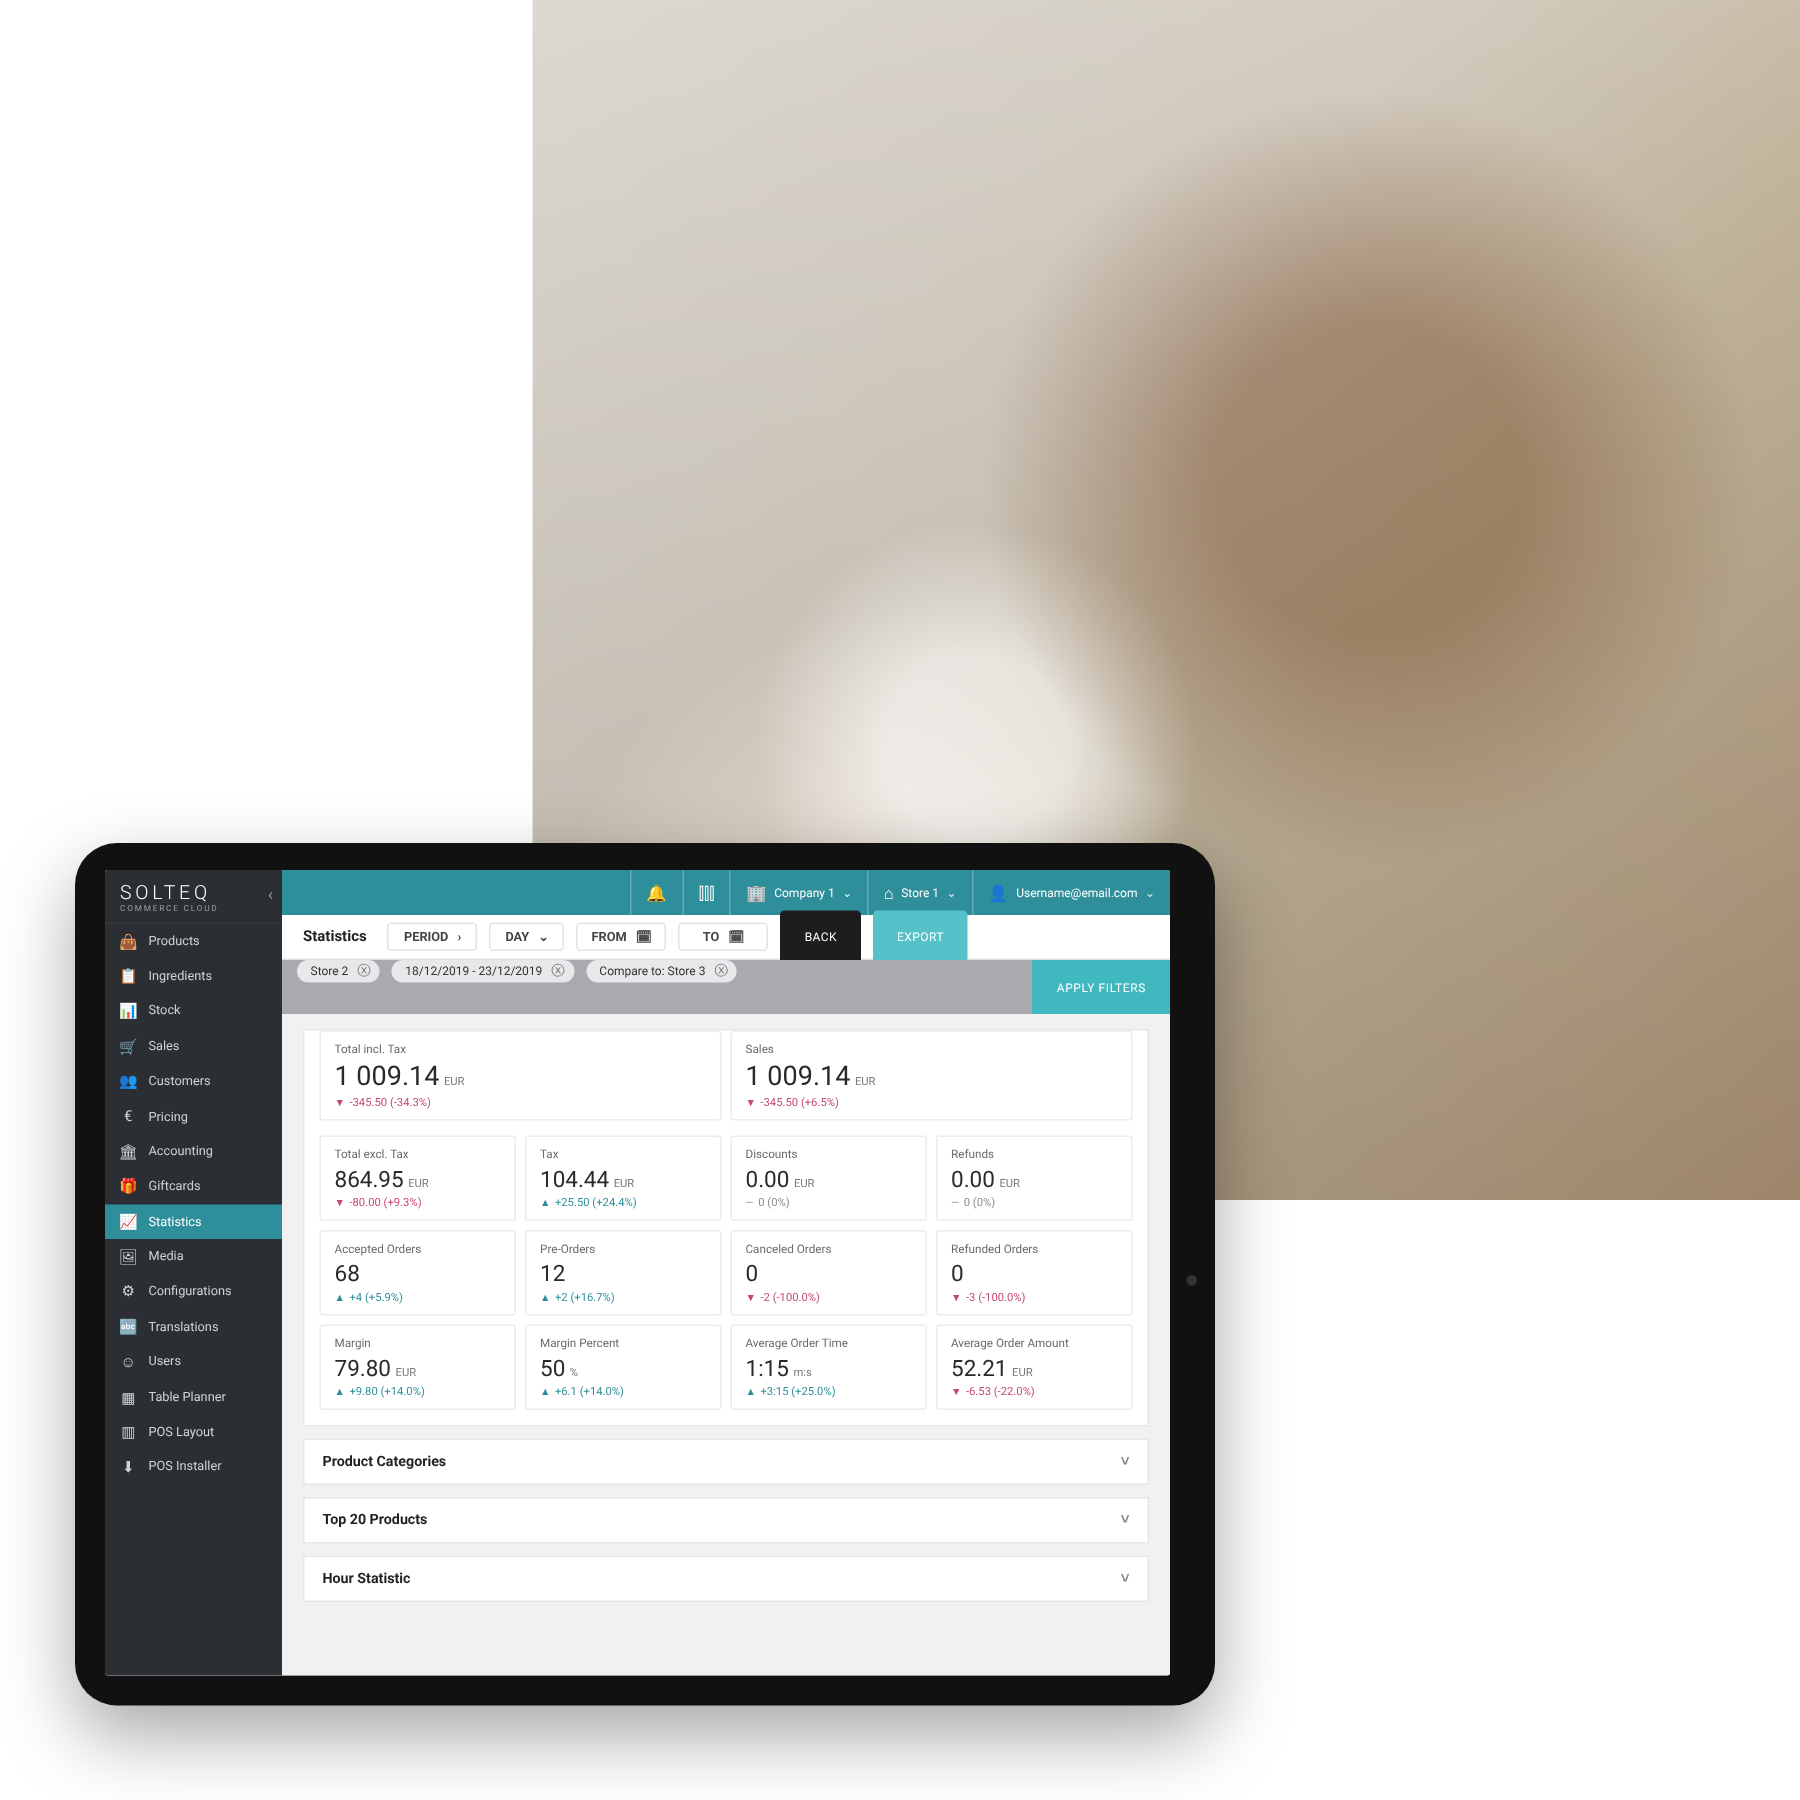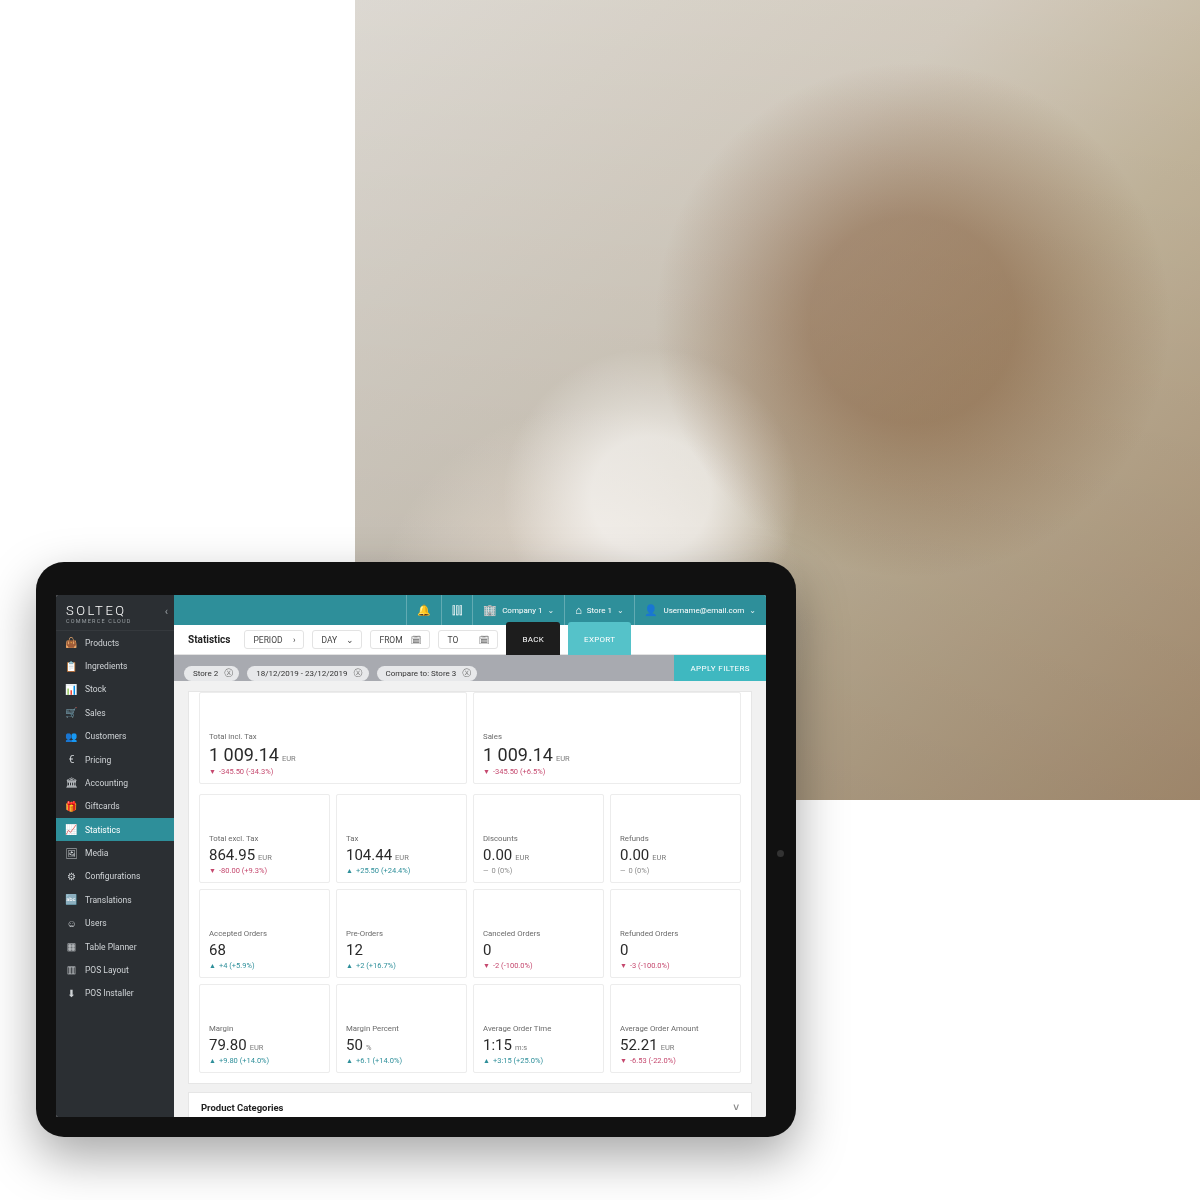--- a/index.html
+++ b/index.html
@@ -8,22 +8,22 @@
   .photo{position:absolute;left:355px;top:0;width:845px;height:800px;
          background:linear-gradient(135deg,#e8e4dd 0%,#ded6c9 38%,#cdbfa4 60%,#b89c7c 100%);
          overflow:hidden;}
   .photo::after{content:"";position:absolute;inset:0;
          background:
            radial-gradient(circle at 66% 40%,rgba(120,75,40,.45) 0 14%,transparent 35%),
            radial-gradient(circle at 35% 62%,rgba(255,255,255,.6) 0 8%,transparent 20%),
            radial-gradient(circle at 28% 78%,rgba(230,220,210,.7) 0 10%,transparent 25%),
            linear-gradient(180deg,rgba(0,0,0,.05),rgba(0,0,0,.15));}
   
-  .tablet{position:absolute;left:36px;top:562px;width:760px;height:575px;
-          background:#111;border-radius:28px;padding:33px 30px 20px 20px;
+  .tablet{position:absolute;left:50px;top:562px;width:760px;height:575px;
+          background:#111;border-radius:28px;padding:18px 30px 20px 20px;
           box-shadow:0 20px 50px rgba(0,0,0,.35);}
   .tablet .camera{position:absolute;right:12px;top:50%;width:7px;height:7px;border-radius:50%;background:#333;}
   .screen{width:100%;height:100%;background:#f4f4f4;display:flex;overflow:hidden;border-radius:2px;}
   
   .sidebar{width:118px;background:#2b2f33;color:#cfd3d6;display:flex;flex-direction:column;flex:none;font-size:8.5px;}
   .brand{padding:8px 10px 6px;border-bottom:1px solid rgba(255,255,255,.05);position:relative;}
   .brand-title{font-size:13px;letter-spacing:2.5px;color:#fff;font-weight:300;}
   .brand-sub{font-size:5.5px;letter-spacing:1.2px;color:#9aa0a4;}
   .brand .chev{position:absolute;right:6px;top:10px;color:#9aa0a4;font-size:11px;}
   .nav{flex:1;overflow:hidden;}
@@ -35,41 +35,41 @@
   .main{flex:1;display:flex;flex-direction:column;min-width:0;}
   .topbar{height:30px;background:#2e8f9a;color:#fff;display:flex;align-items:center;font-size:8px;}
   .topbar .gap{flex:1;}
   .tb-seg{display:flex;align-items:center;gap:5px;padding:0 10px;height:100%;border-left:1px solid rgba(255,255,255,.25);cursor:pointer;}
   .tb-seg:first-of-type{border-left:none;}
   .tb-ic{font-size:11px;}
   .chev-d{font-size:8px;opacity:.85;}
   
   .toolbar{height:30px;background:#fff;border-bottom:1px solid #e2e2e2;display:flex;align-items:center;font-size:8.5px;color:#444;}
   .toolbar .title{font-weight:700;padding:0 14px;font-size:10px;color:#222;}
-  .tl-field{display:flex;align-items:center;gap:6px;border:1px solid #e3e3e3;border-radius:3px;height:19px;padding:0 8px;margin-right:8px;background:#fff;cursor:pointer;min-width:60px;justify-content:space-between;}
+  .tl-field{display:flex;align-items:center;gap:6px;border:1px solid #e3e3e3;border-radius:3px;height:19px;padding:0 8px;margin-right:8px;background:#fff;cursor:pointer;min-width:60px;justify-content:center;font-weight:bold;}
   .tl-field.small{min-width:50px;}
   .toolbar .btn{height:36px;padding:0 16px;border-radius:3px;font-size:8px;display:flex;align-items:center;justify-content:center;cursor:pointer;letter-spacing:.3px;}
   .btn.dark{background:#1d1d1d;color:#fff;}
   .btn.teal{background:#55c2c9;color:#fff;margin-left:8px;}
   
-  .chipbar{height:26px;background:#a8aab0;display:flex;align-items:flex-end;padding:0 10px;font-size:8px;color:#333;gap:8px;}
+  .chipbar{height:36px;background:#a8aab0;display:flex;align-items:flex-start;padding:0 10px;font-size:8px;color:#333;gap:8px;}
   .chip{background:#e7e8ea;border-radius:10px;height:15px;display:flex;align-items:center;padding:0 6px 0 9px;gap:6px;cursor:pointer;}
   .chip .x{font-size:9px;color:#707070;}
   .chipbar .spacer{flex:1;}
   .apply{background:#3fb8c0;color:#fff;height:100%;margin-right:-10px;padding:0 16px;display:flex;align-items:center;font-size:8px;letter-spacing:.4px;cursor:pointer;}
   
   .content{flex:1;overflow:auto;background:#f1f1f1;padding:10px 14px;}
   .panel{background:#fff;border:1px solid #e6e6e6;margin-bottom:8px;}
   .panel-hd{display:flex;align-items:center;justify-content:space-between;padding:9px 12px;font-size:9.5px;font-weight:700;color:#222;cursor:pointer;}
   .panel-hd .arr{color:#888;font-size:10px;}
   .grid{display:grid;gap:6px;padding:0 10px 10px;}
   .g4{grid-template-columns:repeat(4,1fr);}
   .g2top{grid-template-columns:1fr 1fr;}
   .card{border:1px solid #ececec;border-radius:2px;padding:7px 9px;}
-  .card .lbl{font-size:7.8px;color:#6a6a6a;margin-bottom:3px;margin-top:32px;}
+  .card .lbl{font-size:7.8px;color:#6a6a6a;margin-bottom:3px;}
   .card .val{font-size:15px;color:#2a2a2a;font-weight:400;}
   .card .unit{font-size:7.5px;color:#7a7a7a;margin-left:3px;}
   .delta{font-size:7.5px;margin-top:2px;display:flex;align-items:center;gap:3px;}
   .delta.up{color:#2e8f9a;}
   .delta.down{color:#c5486e;}
   .delta.flat{color:#8c8c8c;}
   .tri{font-size:7px;}
 </style>
 </head>
 <body>

